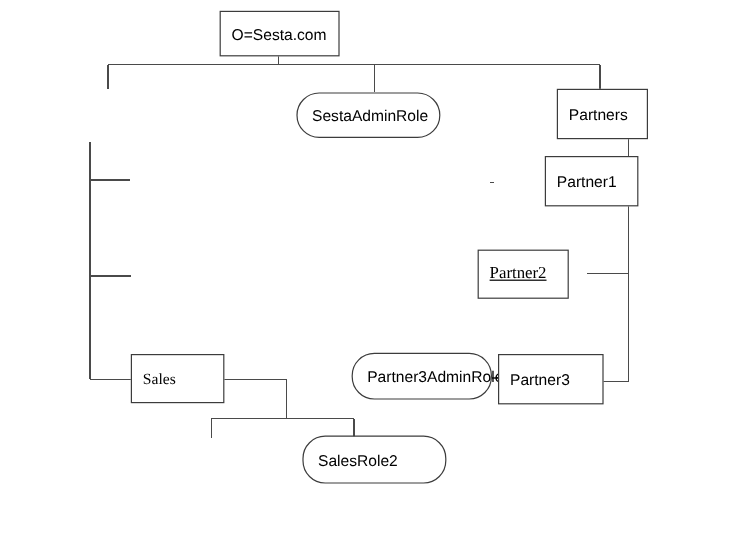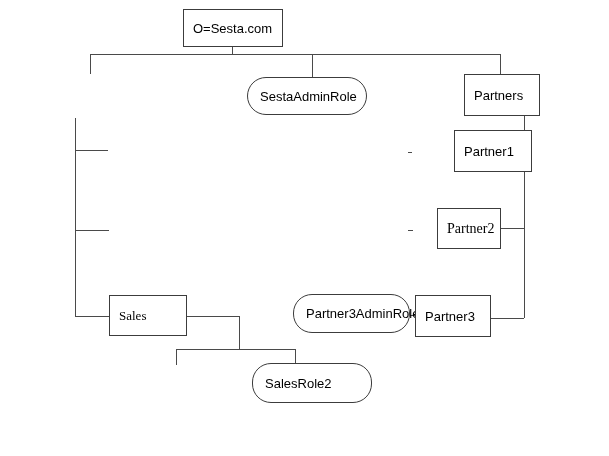--- a/index.html
+++ b/index.html
@@ -79,17 +79,17 @@
       <polyline points="491,318 524,318" stroke="#4a4a4a"></polyline>
       <polyline points="408,152 412,152" stroke="#4a4a4a"></polyline>
       <polyline points="408,230 413,230" stroke="#4a4a4a"></polyline>
       <polyline points="410,315 415,315" stroke="#4a4a4a"></polyline>
     </svg>
 <div class="node rect" style="left: 183px; top: 9px; width: 100px; height: 38px;">O=Sesta.com</div>
     <div class="node stadium" style="left: 247px; top: 77px; width: 120px; height: 38px;">SestaAdminRole</div>
     <div class="node rect" style="left: 464px; top: 74px; width: 76px; height: 42px;">Partners</div>
     <div class="node rect" style="left: 109px; top: 295px; width: 78px; height: 41px; font-family: Liberation Serif, serif;">Sales</div>
     <div class="node rect" style="left: 412px; top: 130px; width: 78px; height: 42px; margin-left: 42px;">Partner1</div>
-    <div class="node rect serif" style="left: 437px; top: 208px; width: 64px; height: 41px;">Partner2</div>
+    <div class="node rect serif" style="left: 398px; top: 208px; width: 76px; height: 41px; text-decoration: underline;">Partner2</div>
     <div class="node stadium" style="left: 293px; top: 294px; width: 117px; height: 39px;">Partner3AdminRole</div>
-    <div class="node rect" style="left: 415px; top: 295px; width: 76px; height: 42px;">Partner3</div>
+    <div class="node rect" style="left: 415px; top: 295px; width: 88px; height: 42px;">Partner3</div>
     <div class="node stadium" style="left: 252px; top: 363px; width: 120px; height: 40px;">SalesRole2</div>
   </div>
 
 </body></html>

